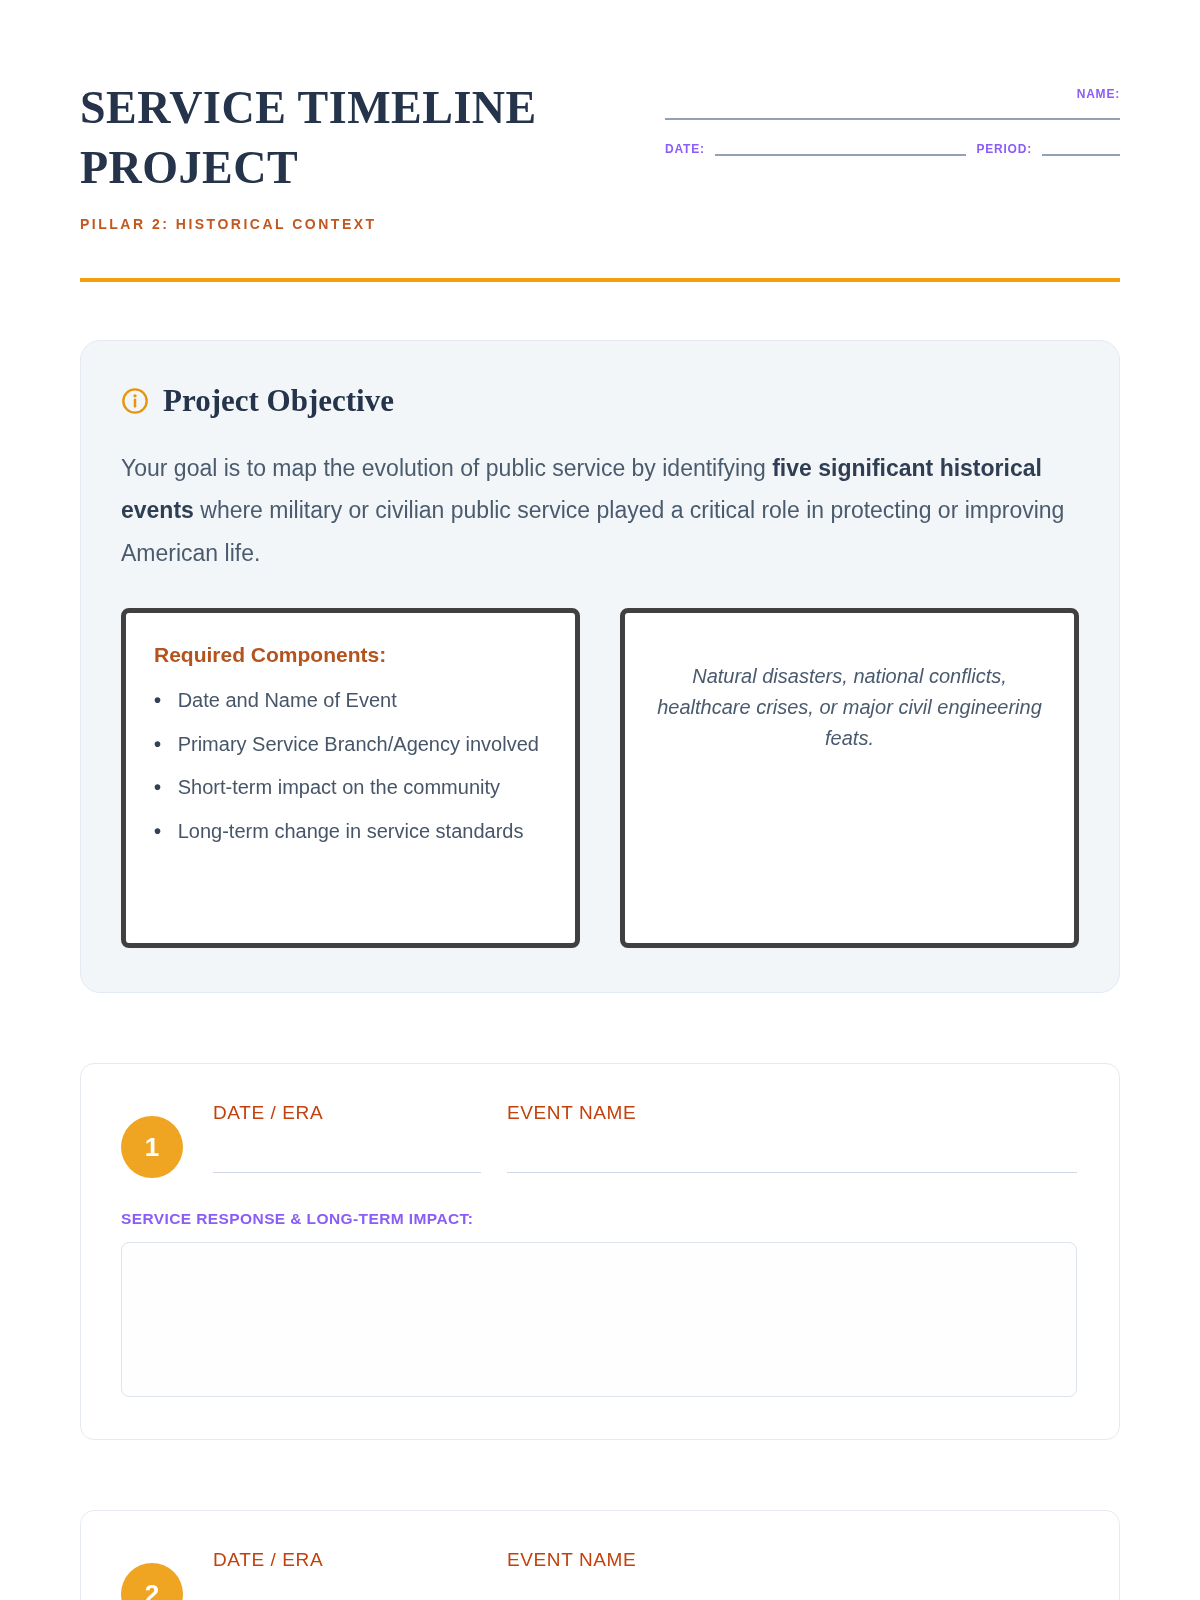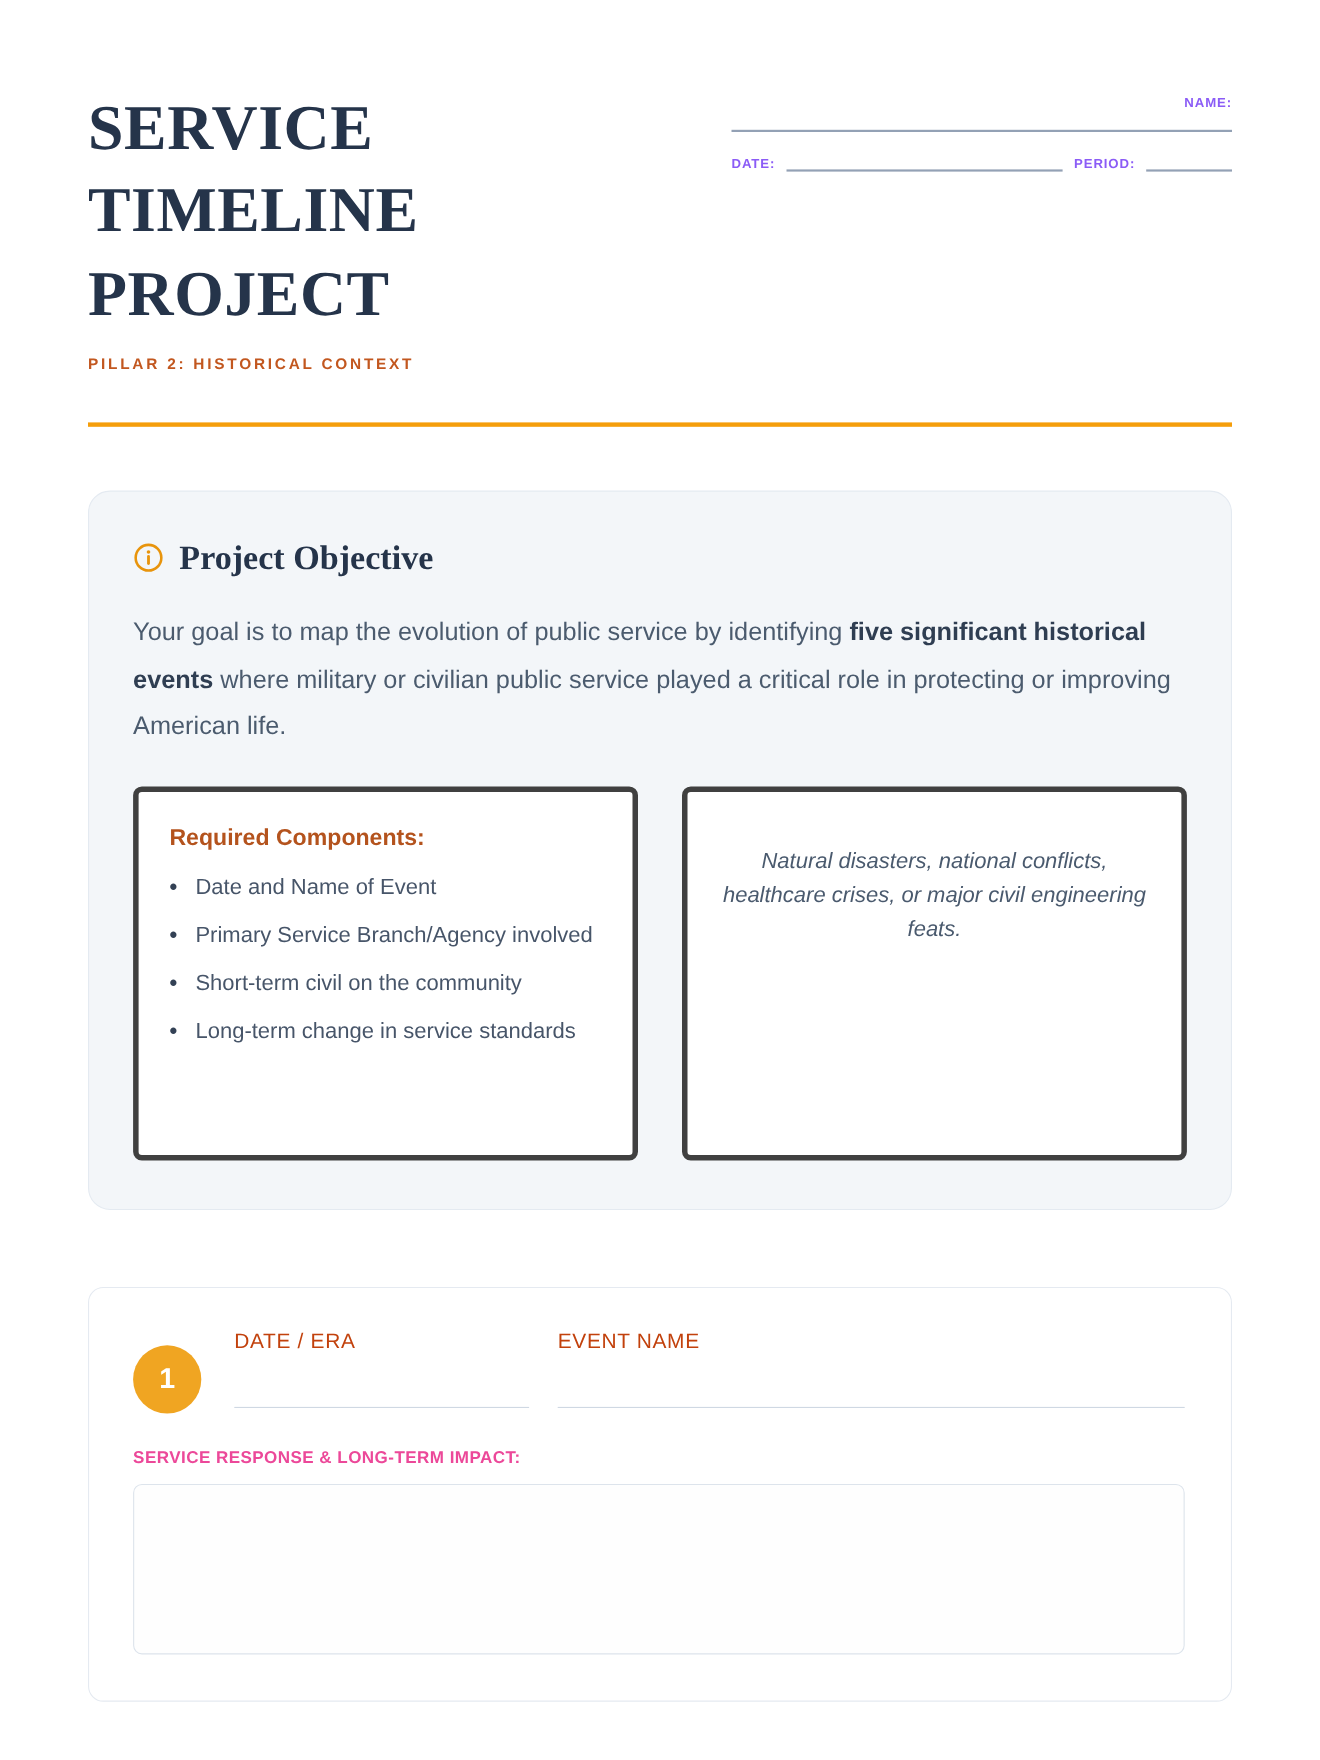--- a/index.html
+++ b/index.html
@@ -12,21 +12,21 @@
     color:#42526b;
   }
   .page { padding:78px 80px 0 80px; }
 
   
   .header { display:flex; justify-content:space-between; align-items:flex-start; }
   .header-left { width:560px; }
   .page-title {
     font-family:"Liberation Serif", serif;
     font-weight:bold;
-    font-size:58px;
+    font-size:46px;
     line-height:1.3;
     color:#25344a;
     letter-spacing:0.5px;
   }
   .page-subtitle {
     margin-top:18px;
     font-size:14px;
     font-weight:bold;
     letter-spacing:2.5px;
     color:#c2571f;
@@ -129,21 +129,21 @@
     letter-spacing:0.6px;
     color:#c2410c;
   }
   .field-line { border-bottom:1px solid #cfd8e3; margin-top:48px; height:1px; }
 
   .impact-label {
     margin-top:32px;
     font-size:15.5px;
     font-weight:bold;
     letter-spacing:0.4px;
-    color:#ec4899;
+    color:#8b5cf6;
   }
   .response-box {
     margin-top:14px;
     border:1px solid #dde4ec;
     border-radius:8px;
     height:155px;
     background:#fefefe;
   }
 </style>
 </head>
@@ -187,21 +187,21 @@
     </div>
 
     <p class="objective-body"><span>Your goal is to map the evolution of public service by identifying </span><b>five significant historical events</b><span> where military or civilian public service played a critical role in protecting or improving American life.</span></p>
 
     <div class="objective-boxes">
       <div class="obj-box">
         <div class="obj-box-heading">Required Components:</div>
         <ul class="obj-list">
           <li>Date and Name of Event</li>
           <li>Primary Service Branch/Agency involved</li>
-          <li>Short-term civil on the community</li>
+          <li>Short-term impact on the community</li>
           <li>Long-term change in service standards</li>
         </ul>
       </div>
       <div class="obj-box">
         <div class="theme-text">Natural disasters, national conflicts, healthcare crises, or major civil engineering feats.</div>
       </div>
     </div>
   </div>
 
   <div class="entry-card">

